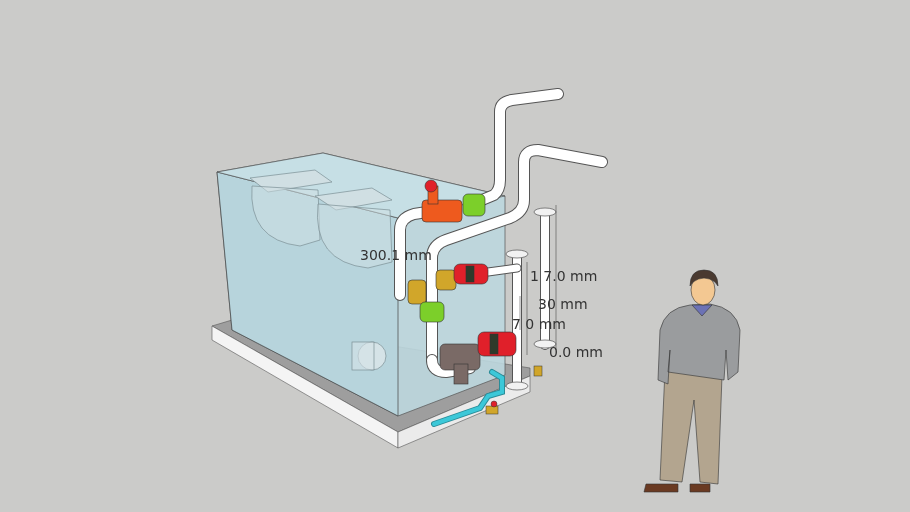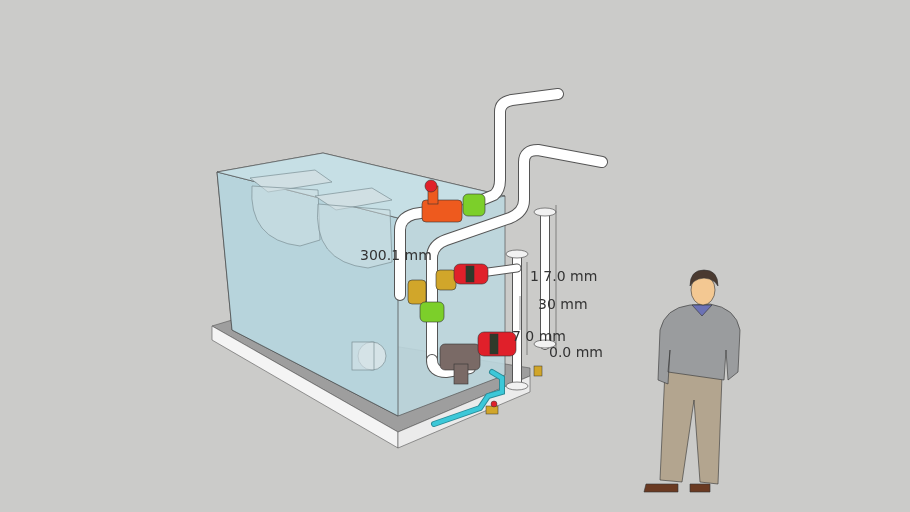--- a/index.html
+++ b/index.html
@@ -110,14 +110,14 @@
     <ellipse cx="703" cy="290" rx="12" ry="15" fill="#f3c892"></ellipse>
     <path d="M690,286 Q690,270 704,270 Q718,270 718,286 L715,282 Q704,274 693,282 Z" fill="#4a3a30"></path>
     <path d="M646,484 L678,484 L678,492 L644,492 Z" fill="#6a3a22"></path>
     <path d="M690,484 L710,484 L710,492 L690,492 Z" fill="#6a3a22"></path>
   </g>
 </svg>
 
 <div class="dim" style="left:360px; top:248px;">300.1 mm</div>
 <div class="dim" style="left:530px; top:269px;text-align:center;">1 7.0 mm</div>
 <div class="dim" style="left:538px; top:297px;">30   mm</div>
-<div class="dim" style="left:512px; top:329px;">7  0 mm</div>
+<div class="dim" style="left:512px; top:317px;">7  0 mm</div>
 <div class="dim" style="left:549px; top:345px;text-align:right;">0.0 mm</div>
 
 </body></html>

